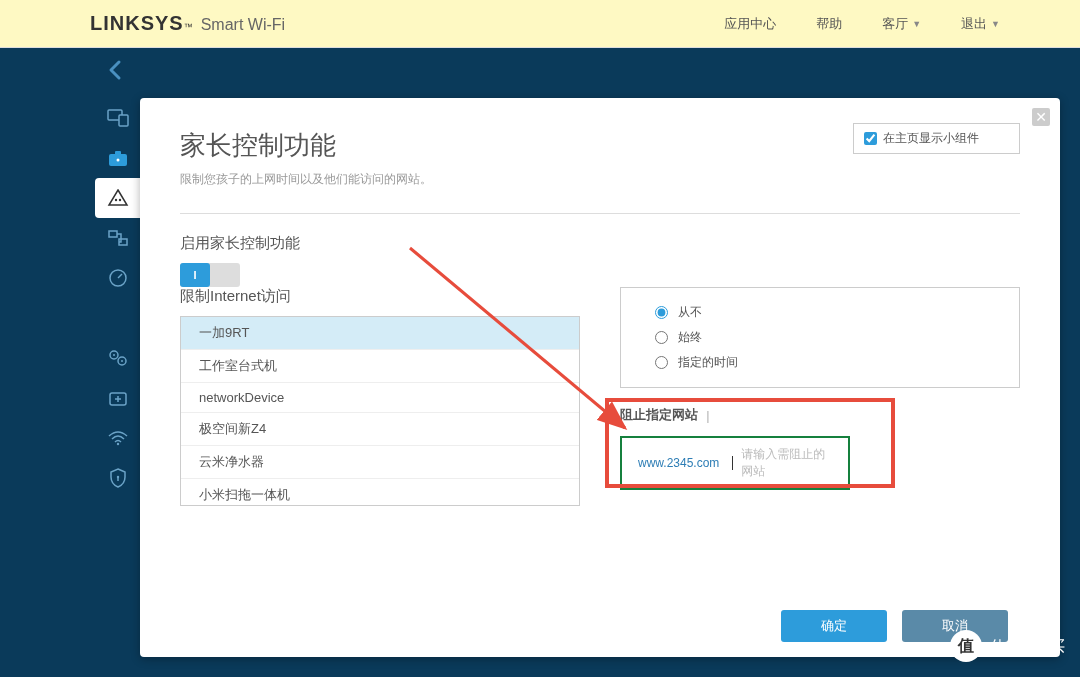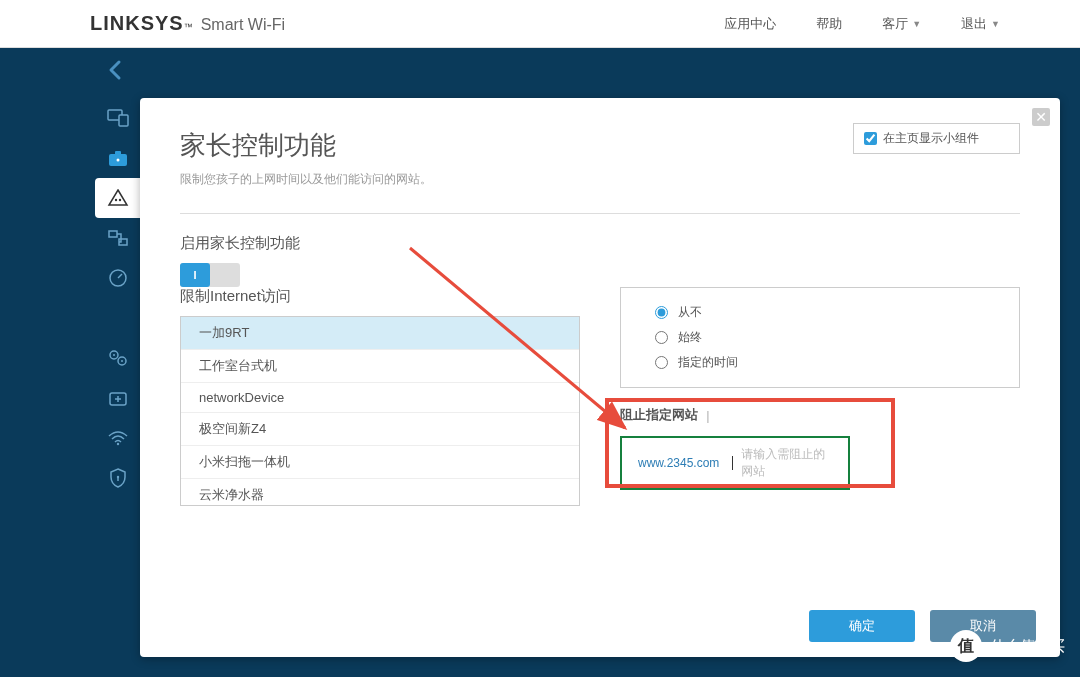--- a/index.html
+++ b/index.html
@@ -1,21 +1,21 @@
 <!DOCTYPE html>
 <html><head>
   <meta charset="utf-8">
   <style>
     * { margin: 0; padding: 0; box-sizing: border-box; font-family: Arial, "Microsoft YaHei", sans-serif; }
     body { width: 1080px; height: 677px; background: #0a3a5a; overflow: hidden; position: relative; }
     
     
     .top-header {
       height: 48px;
-      background: #ffffff;
+      background: #fef9c3;
       display: flex;
       align-items: center;
       padding: 14px 20px;
       border-bottom: 1px solid #ddd;
     }
     .logo-area { display: flex; align-items: baseline; margin-left: 70px; }
     .logo-text { font-weight: bold; font-size: 20px; letter-spacing: 1px; color: #333; }
     .logo-tm { font-size: 9px; vertical-align: super; color: #333; }
     .logo-subtitle { font-size: 16px; color: #666; margin-left: 8px; font-weight: 300; }
     .top-nav { margin-left: auto; display: flex; gap: 40px; padding-right: 60px; }
@@ -186,21 +186,21 @@
       pointer-events: none;
     }
     .arrow-line {
       position: absolute;
       pointer-events: none;
     }
     
     .panel-footer {
       position: absolute;
       bottom: 15px;
-      right: 24px;
+      right: 52px;
       display: flex;
       gap: 15px;
     }
     .btn {
       padding: 7px 40px;
       font-size: 13px;
       color: #fff;
       border: none;
       border-radius: 3px;
       cursor: pointer;
@@ -352,22 +352,22 @@
     </div>
 
     <div class="two-col">
       <div class="col">
         <div class="section-label">限制Internet访问</div>
         <div class="device-list">
           <div class="device-item selected">一加9RT</div>
           <div class="device-item">工作室台式机</div>
           <div class="device-item">networkDevice</div>
           <div class="device-item">极空间新Z4</div>
+          <div class="device-item">云米净水器</div>
           <div class="device-item">小米扫拖一体机</div>
-          <div class="device-item">云米净水器</div>
 
         </div>
       </div>
 
       <div class="col">
         <div class="radio-group">
           <label class="radio-row">
             <input type="radio" name="block" checked="" style="">
             <span>从不</span>
           </label>

